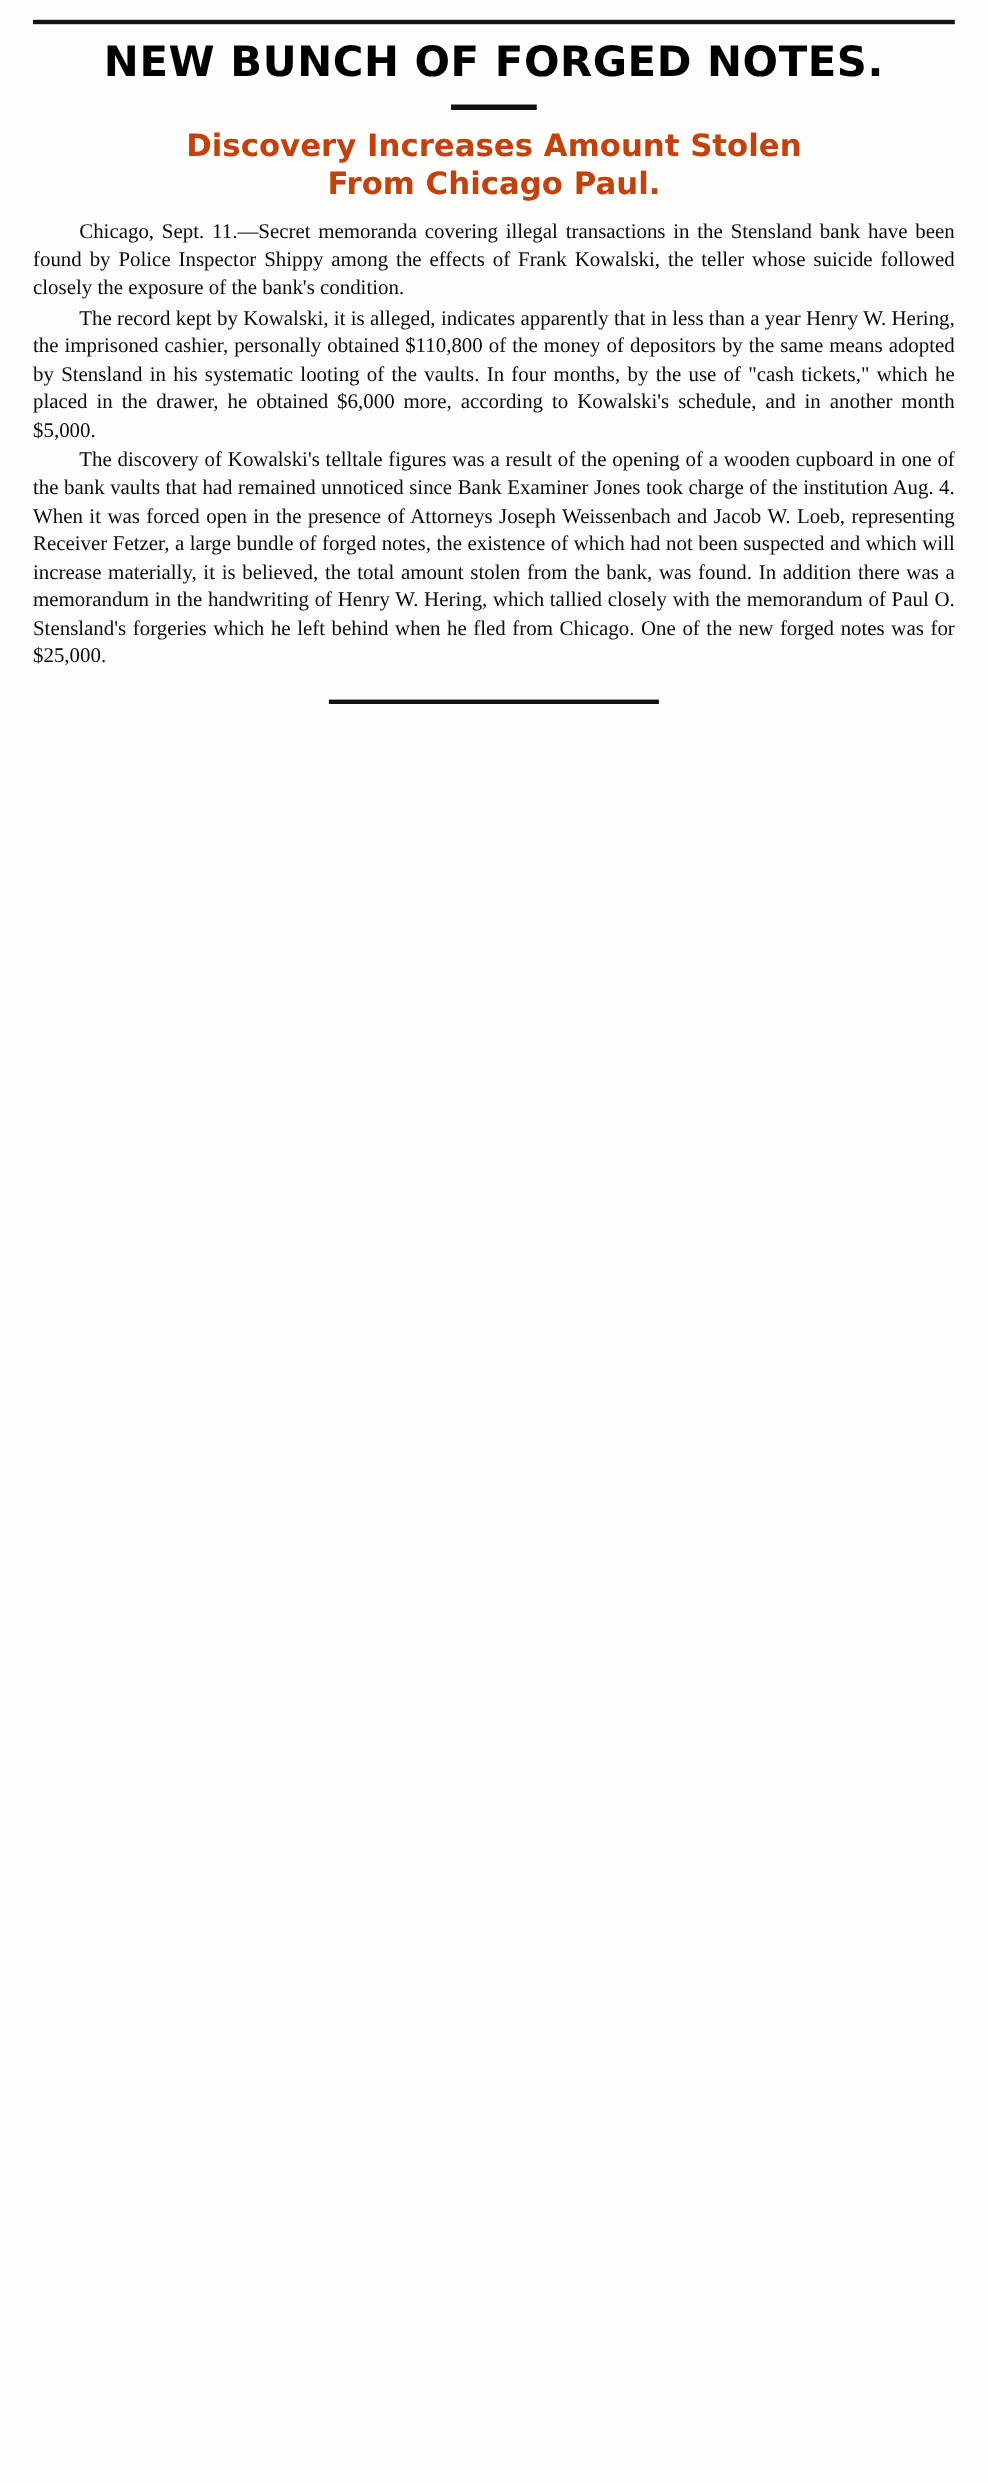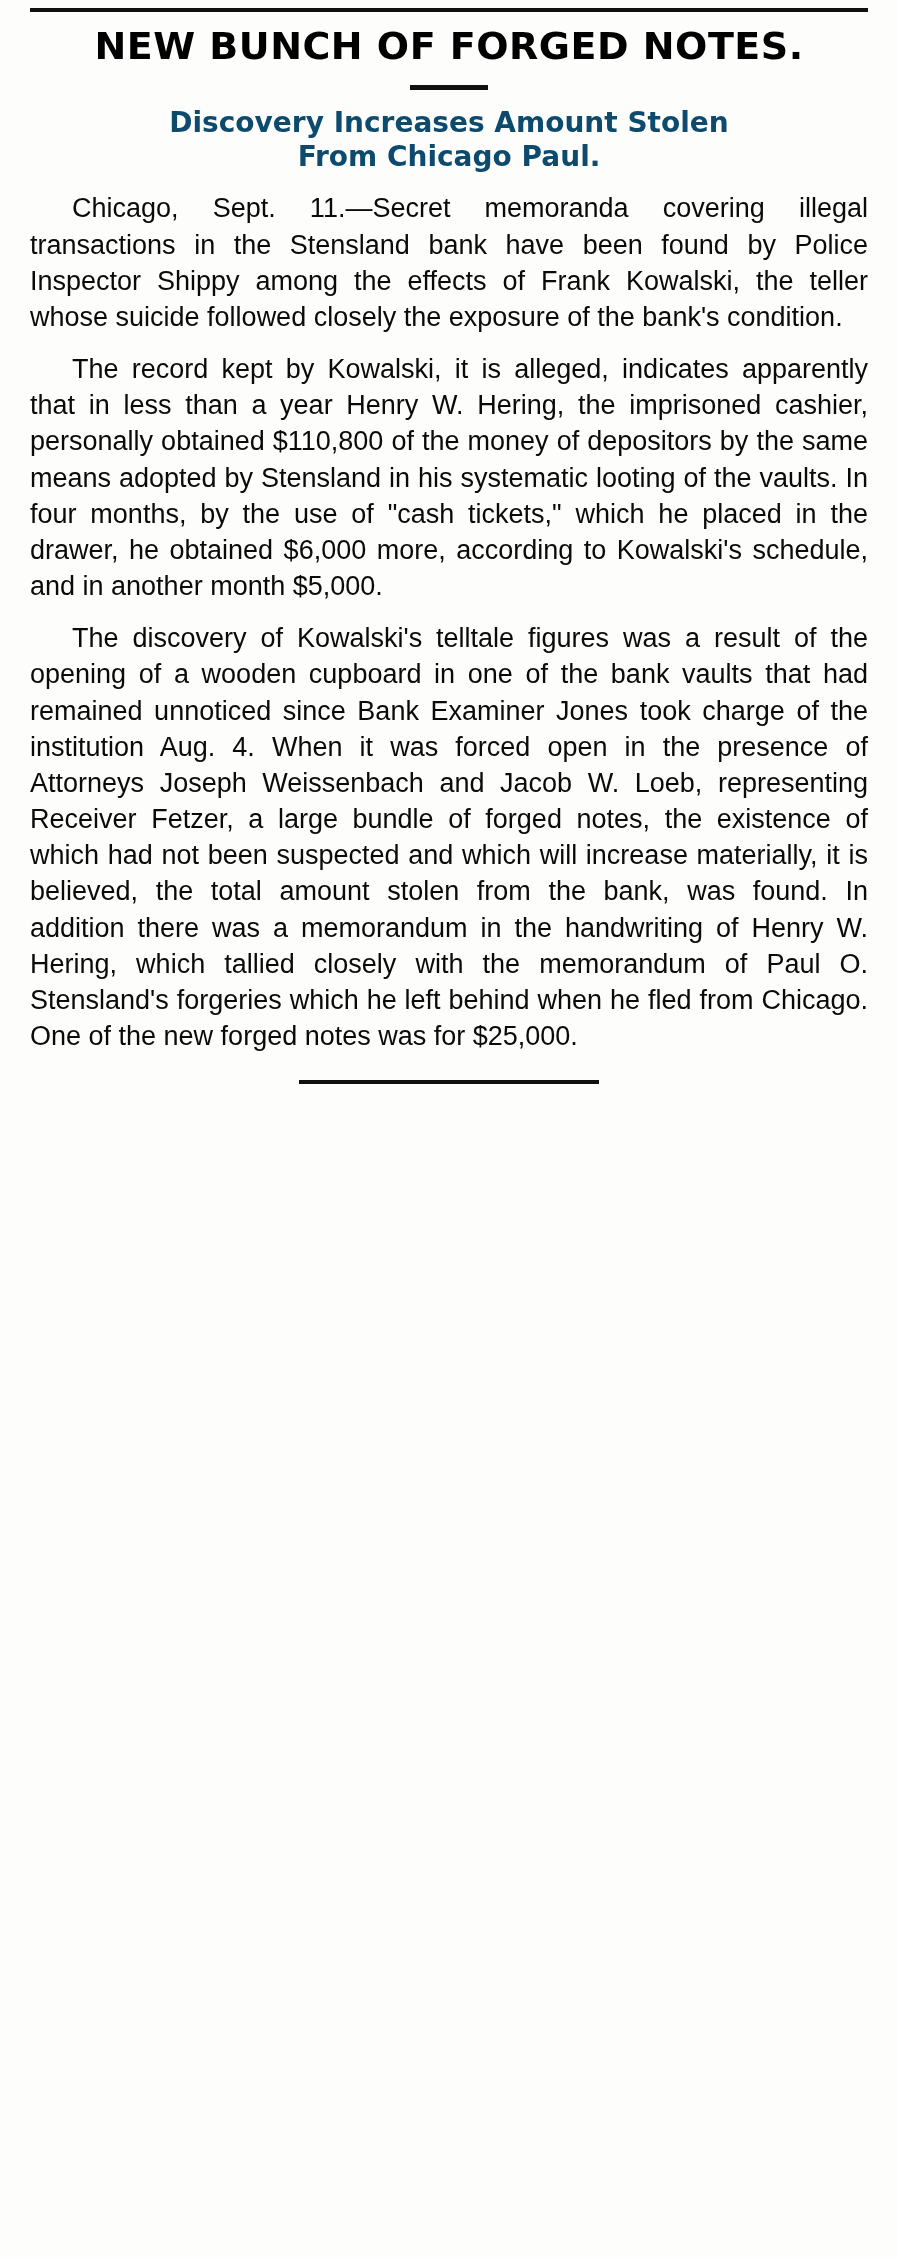--- a/index.html
+++ b/index.html
@@ -11,21 +11,21 @@
     width: 898px;
     min-height: 2257px;
     font-family: "Liberation Serif", serif;
     color: #0a0a0a;
   }
   .page {
     position: relative;
     width: 898px;
     min-height: 2257px;
     box-sizing: border-box;
-    padding: 8px 30px 20px 30px;
+    padding: 18px 30px 20px 30px;
     background: #fdfdfb;
   }
   .rule-top {
     width: 100%;
     height: 4px;
     background: #111;
     margin: 0 0 14px 0;
   }
   .headline {
     font-family: "DejaVu Sans", sans-serif;
@@ -43,32 +43,32 @@
     background: #111;
     margin: 18px auto 16px auto;
   }
   .subhead {
     font-family: "DejaVu Sans", sans-serif;
     font-weight: bold;
     font-size: 28px;
     text-align: center;
     line-height: 1.22;
     margin: 0 0 14px 0;
-    color: #0c4a6e;
+    color: #c2410c;
   }
   .subhead .line {
     display: block;
   }
   .body-text p {
-    font-family: Liberation Sans, sans-serif;
-    font-size: 27px;
+    font-family: Liberation Serif, serif;
+    font-size: 19px;
     line-height: 1.34;
     text-align: justify;
     text-justify: inter-word;
-    margin: 16px 0 2px 0;
+    margin: 0 0 2px 0;
     text-indent: 42px;
     color: #0a0a0a;
     font-weight: 500;
   }
   .rule-bottom {
     width: 300px;
     height: 4px;
     background: #111;
     margin: 26px auto 0 auto;
   }

